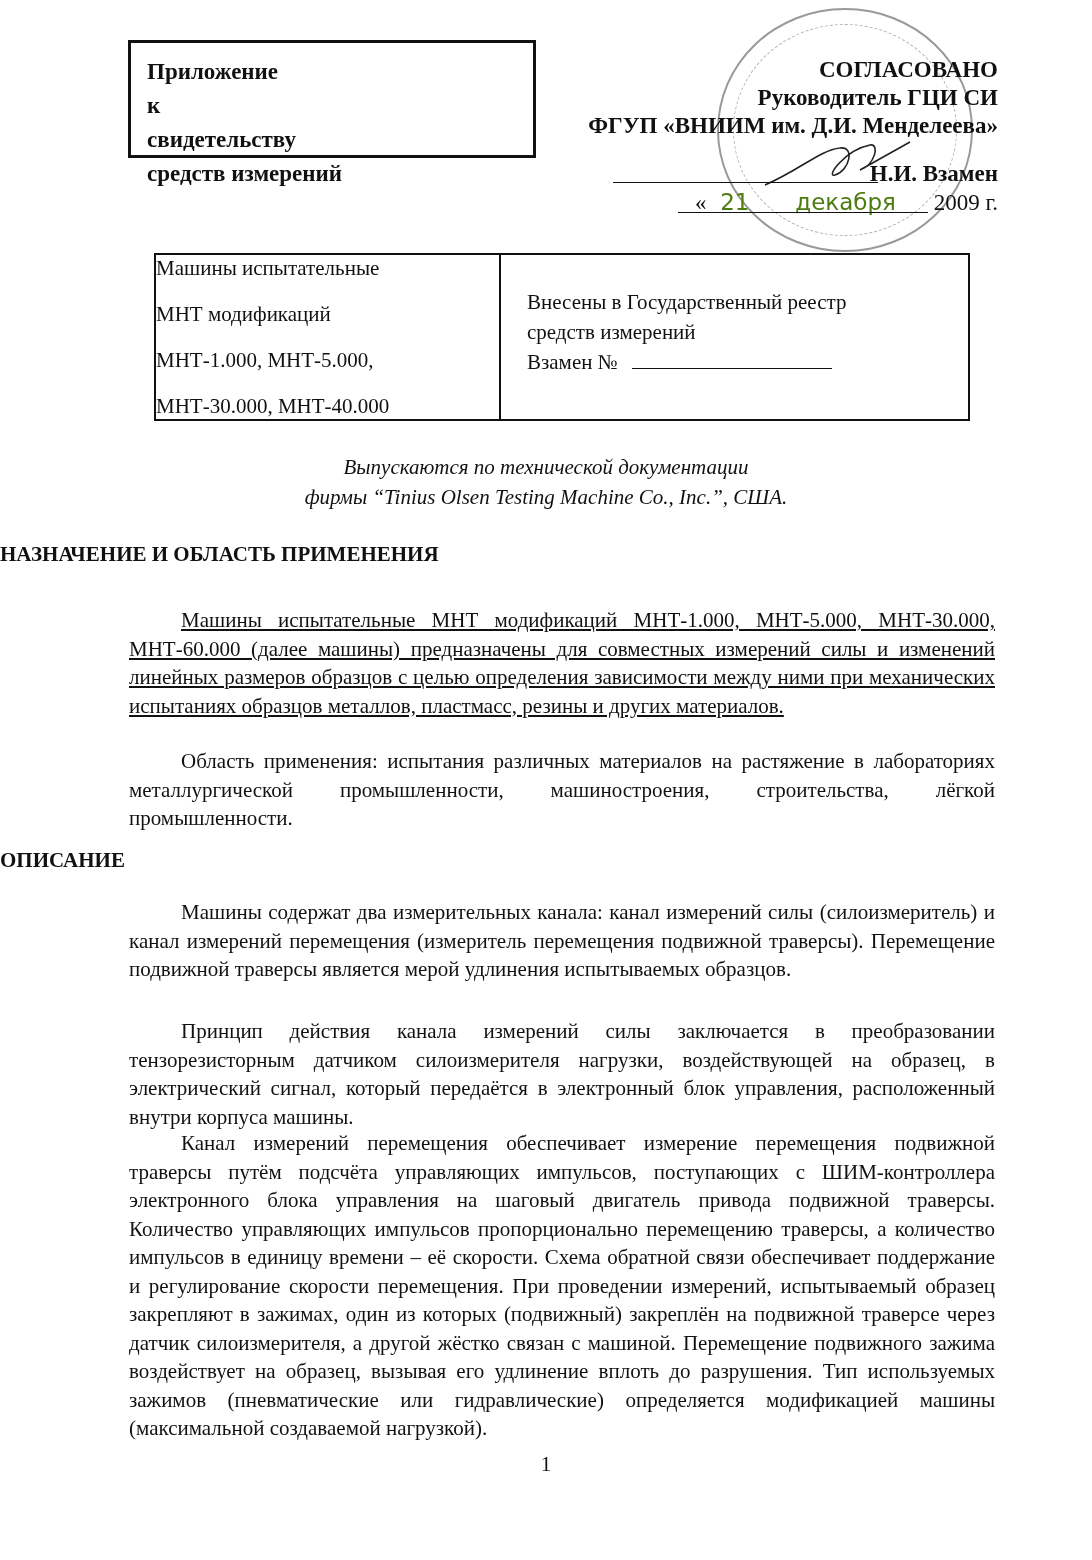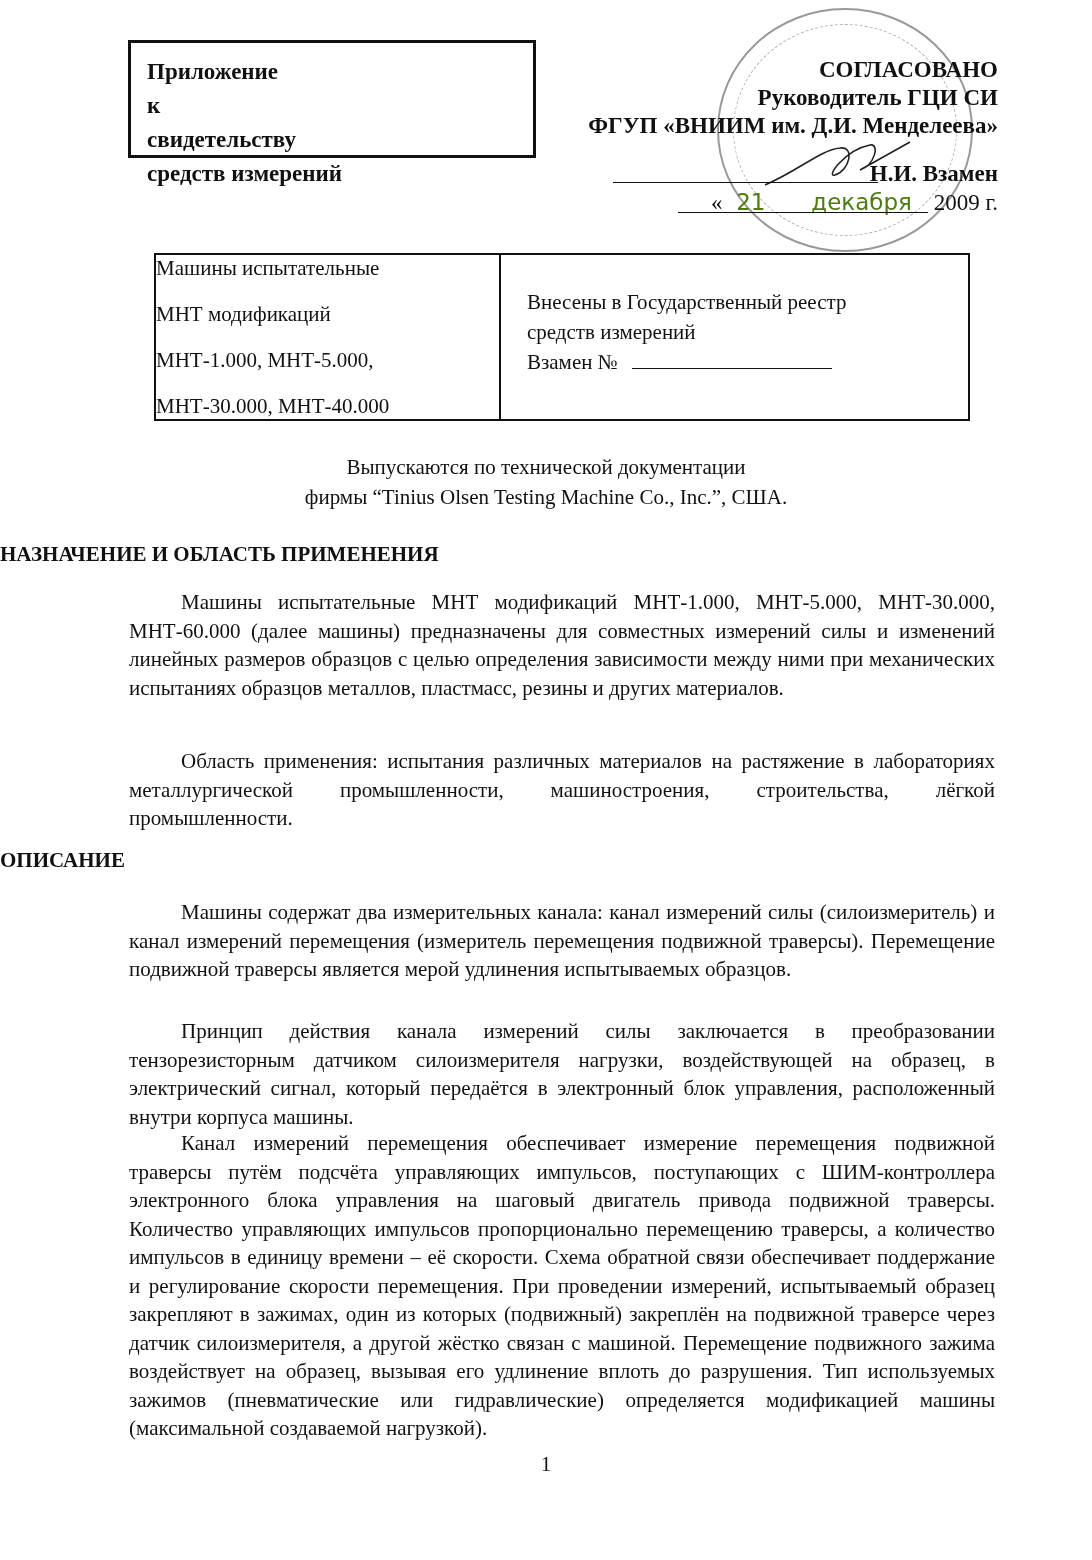--- a/index.html
+++ b/index.html
@@ -61,21 +61,21 @@
   }
   .registry .cell-right {
     flex: 1; padding: 32px 0 0 26px;
     font-size: 21px; line-height: 30px;
   }
   .reg-num { font-family: "DejaVu Sans", sans-serif; font-size: 24px; letter-spacing: 1px; border-bottom: 1.5px solid #111; }
   .replace-blank { display: inline-block; width: 200px; border-bottom: 1.5px solid #111; height: 20px; margin-left: 14px; }
 
   
   .center-block {
-    left: 0; width: 1092px; text-align: center; font-size: 21px; line-height: 30px;
+    left: 0; width: 1092px; text-align: center; font-size: 21px; line-height: 30px; font-style: italic;
   }
   .heading {
     left: 0; width: 1092px; text-align: left; font-weight: bold; font-size: 21px;
   }
   .para {
     left: 129px; width: 866px; font-size: 21px; line-height: 28.5px;
     text-align: justify; text-indent: 52px;
   }
   .page-num { left: 0; width: 1092px; text-align: center; font-size: 21px; top: 1452px; }
 </style>
@@ -101,21 +101,21 @@
   <div>Руководитель ГЦИ СИ</div>
   <div>ФГУП «ВНИИМ им. Д.И. Менделеева»</div>
   <div class="sig-line">
     <span class="sig-rule"></span>
     <span>Н.И. Взамен</span>
   </div>
   <div class="date-line">
     <span class="date-rule"></span>
     <span>«</span>
     <span class="hand" style="margin-left:8px;">21</span>
-    <span class="hand" style="margin-left:40px; margin-right:16px;">декабря</span>
+    <span class="hand" style="margin-left:40px; margin-right:32px;">декабря</span>
     <span>2009 г.</span>
   </div>
 </div>
 
 <div class="abs registry">
   <div class="cell-left">
     <div>Машины испытательные</div>
     <div>МНТ модификаций</div>
     <div>МНТ-1.000, МНТ-5.000,</div>
     <div>МНТ-30.000, МНТ-40.000</div>
@@ -128,21 +128,21 @@
     </div>
   </div>
 </div>
 
 <div class="abs center-block" style="top:452px;">
   <div>Выпускаются по технической документации</div>
   <div>фирмы “Tinius Olsen Testing Machine Co., Inc.”, США.</div>
 </div>
 
 <div class="abs heading" style="top:542px;">НАЗНАЧЕНИЕ И ОБЛАСТЬ ПРИМЕНЕНИЯ</div>
-<div class="abs para" style="top:588px;">Машины испытательные МНТ модификаций МНТ-1.000, МНТ-5.000, МНТ-30.000, МНТ-60.000 (далее машины) предназначены для совместных измерений силы и изменений линейных размеров образцов с целью определения зависимости между ними при механических испытаниях образцов металлов, пластмасс, резины и других материалов.</div>
+<div class="abs para" style="top:606px;text-decoration:underline;">Машины испытательные МНТ модификаций МНТ-1.000, МНТ-5.000, МНТ-30.000, МНТ-60.000 (далее машины) предназначены для совместных измерений силы и изменений линейных размеров образцов с целью определения зависимости между ними при механических испытаниях образцов металлов, пластмасс, резины и других материалов.</div>
 <div class="abs para" style="top:747px;">Область применения: испытания различных материалов на растяжение в лабораториях металлургической промышленности, машиностроения, строительства, лёгкой промышленности.</div>
 
 <div class="abs heading" style="top:848px;">ОПИСАНИЕ</div>
 <div class="abs para" style="top:898px;">Машины содержат два измерительных канала: канал измерений силы (силоизмеритель) и канал измерений перемещения (измеритель перемещения подвижной траверсы). Перемещение подвижной траверсы является мерой удлинения испытываемых образцов.</div>
 <div class="abs para" style="top:1017px;">Принцип действия канала измерений силы заключается в преобразовании тензорезисторным датчиком силоизмерителя нагрузки, воздействующей на образец, в электрический сигнал, который передаётся в электронный блок управления, расположенный внутри корпуса машины.</div>
 <div class="abs para" style="top:1129px;">Канал измерений перемещения обеспечивает измерение перемещения подвижной траверсы путём подсчёта управляющих импульсов, поступающих с ШИМ-контроллера электронного блока управления на шаговый двигатель привода подвижной траверсы. Количество управляющих импульсов пропорционально перемещению траверсы, а количество импульсов в единицу времени – её скорости. Схема обратной связи обеспечивает поддержание и регулирование скорости перемещения. При проведении измерений, испытываемый образец закрепляют в зажимах, один из которых (подвижный) закреплён на подвижной траверсе через датчик силоизмерителя, а другой жёстко связан с машиной. Перемещение подвижного зажима воздействует на образец, вызывая его удлинение вплоть до разрушения. Тип используемых зажимов (пневматические или гидравлические) определяется модификацией машины (максимальной создаваемой нагрузкой).</div>
 
 <div class="abs page-num">1</div>
 
 </body></html>

